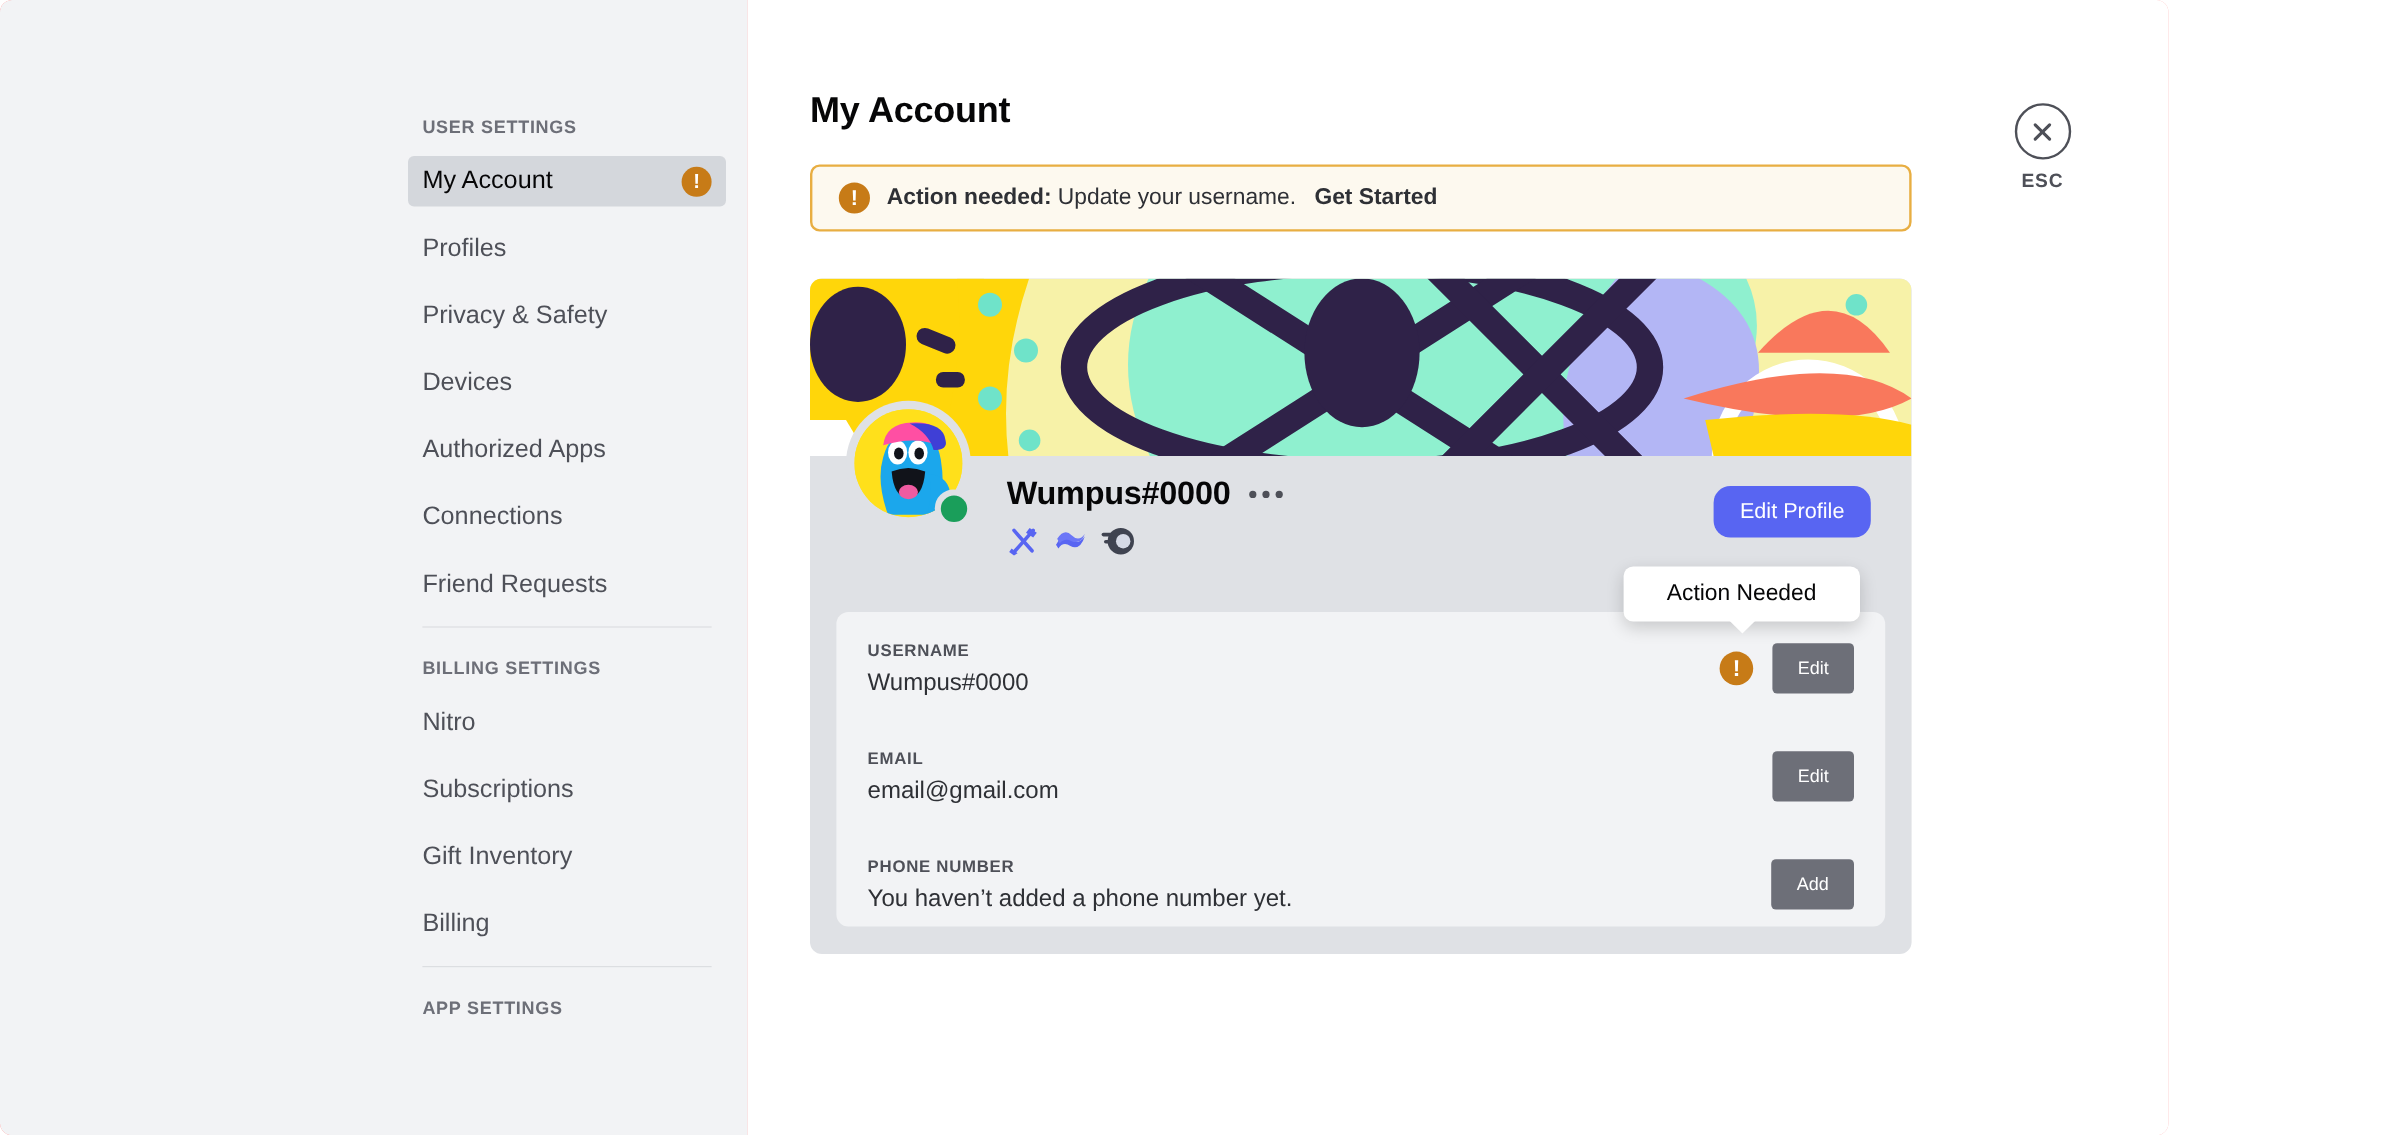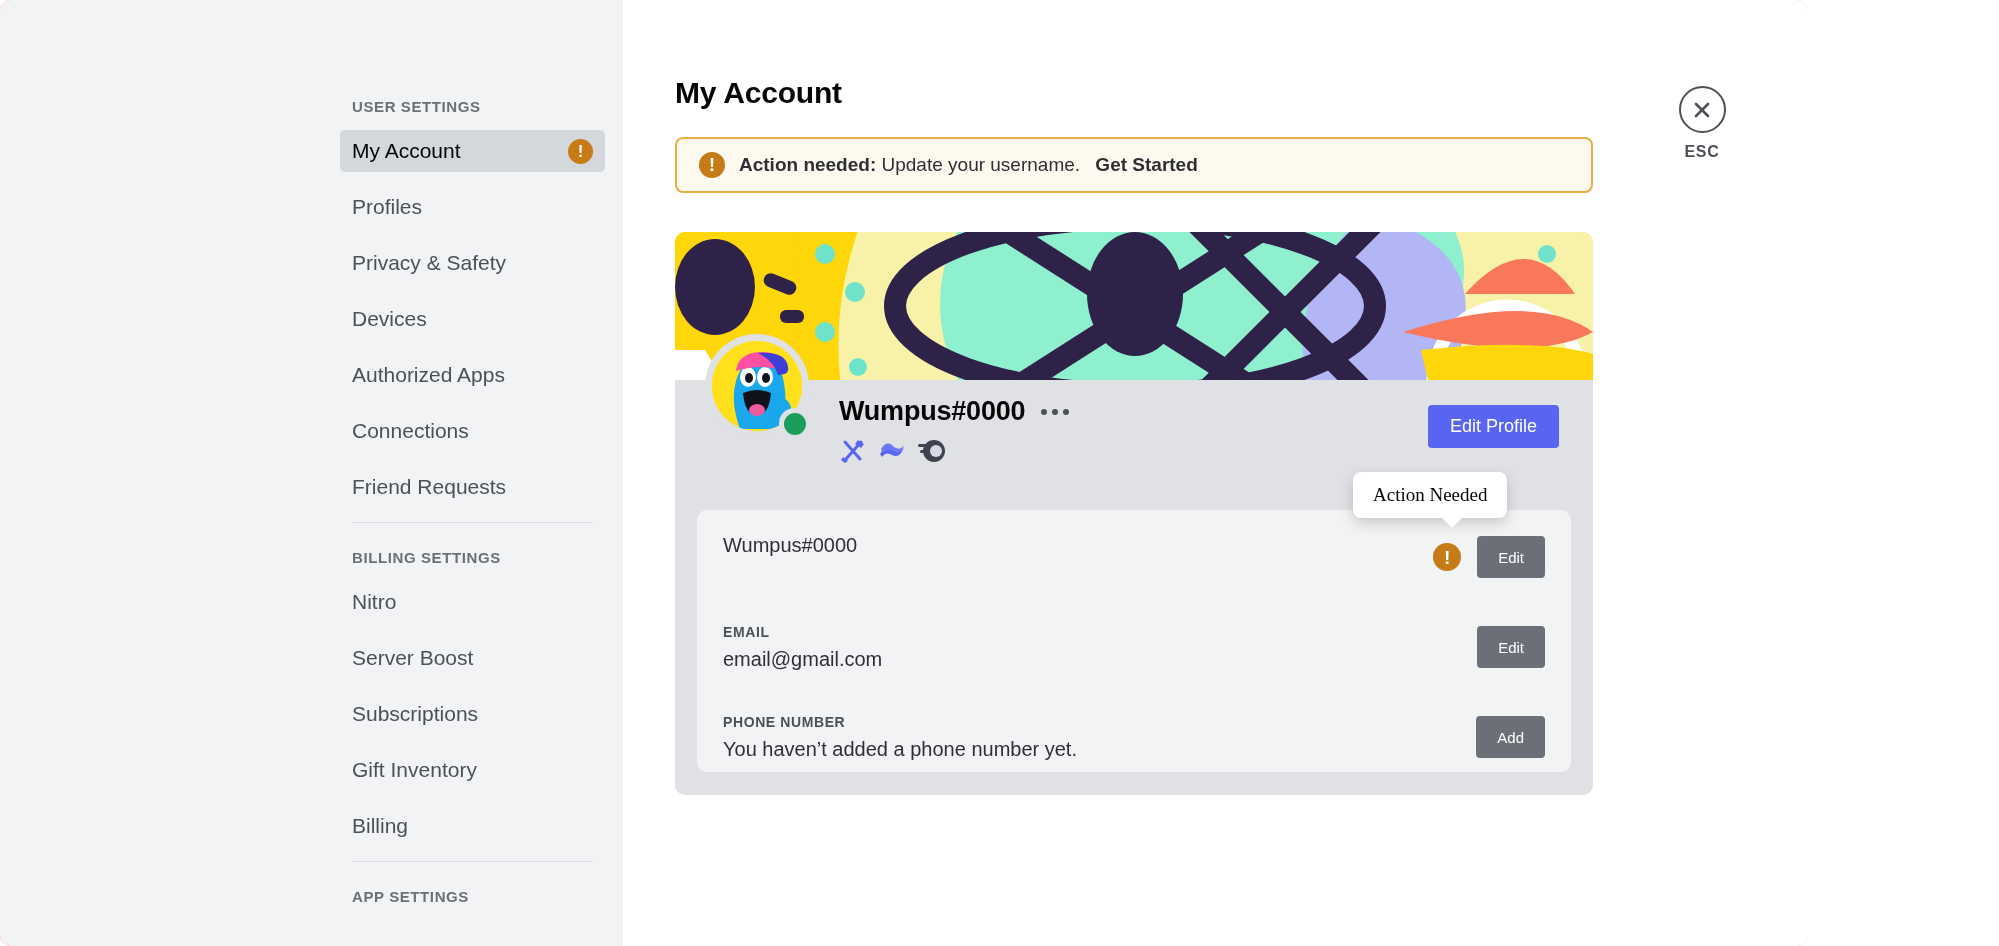--- a/index.html
+++ b/index.html
@@ -195,21 +195,21 @@
   }
   .badges { display: flex; gap: 11px; margin-top: 10px; align-items: center; }
   .badge { width: 28px; height: 28px; cursor: pointer; }
 
   .edit-profile-btn {
     position: absolute;
     right: 34px; top: 25px;
     background: #5865f2;
     color: #ffffff;
     border: none;
-    border-radius: 4px;
+    border-radius: 14px;
     font-size: 18px;
     font-family: "Liberation Sans", sans-serif;
     height: 43px;
     padding: 0 22px;
     cursor: pointer;
   }
 
   
   .fields {
     position: absolute;
@@ -265,26 +265,25 @@
     cursor: pointer;
   }
 
   
   .tooltip {
     position: absolute;
     left: 1353px; top: 472px;
     background: #ffffff;
     color: #060607;
     border-radius: 8px;
-    padding: 12px 20px;
+    padding: 12px 36px;
     font-size: 19px;
     box-shadow: 0 5px 14px rgba(0,0,0,0.18);
     white-space: nowrap;
     z-index: 40;
-    font-family: Liberation Serif, serif;
   }
   .tooltip:after {
     content: "";
     position: absolute;
     left: 88px; bottom: -10px;
     width: 0; height: 0;
     border-left: 11px solid transparent;
     border-right: 11px solid transparent;
     border-top: 11px solid #ffffff;
   }
@@ -344,23 +343,20 @@
       <div class="side-item">
         <span class="side-item-label">Friend Requests</span>
       </div>
 
       <div class="side-sep"></div>
 
       <div class="side-header">BILLING SETTINGS</div>
 
       <div class="side-item">
         <span class="side-item-label">Nitro</span>
-      </div>
-      <div class="side-item">
-        <span class="side-item-label">Server Boost</span>
       </div>
       <div class="side-item">
         <span class="side-item-label">Subscriptions</span>
       </div>
       <div class="side-item">
         <span class="side-item-label">Gift Inventory</span>
       </div>
       <div class="side-item">
         <span class="side-item-label">Billing</span>
       </div>
@@ -483,20 +479,21 @@
             </span>
           </div>
         </div>
 
         <button class="edit-profile-btn">Edit Profile</button>
       </div>
 
       <div class="fields">
 
         <div class="field-row">
+          <div class="field-label">USERNAME</div>
           <div class="field-value">Wumpus#0000</div>
           <div class="field-action">
             <span class="field-warn">!</span>
             <button class="gray-btn">Edit</button>
           </div>
         </div>
 
         <div class="field-row">
           <div class="field-label">EMAIL</div>
           <div class="field-value">email@gmail.com</div>

